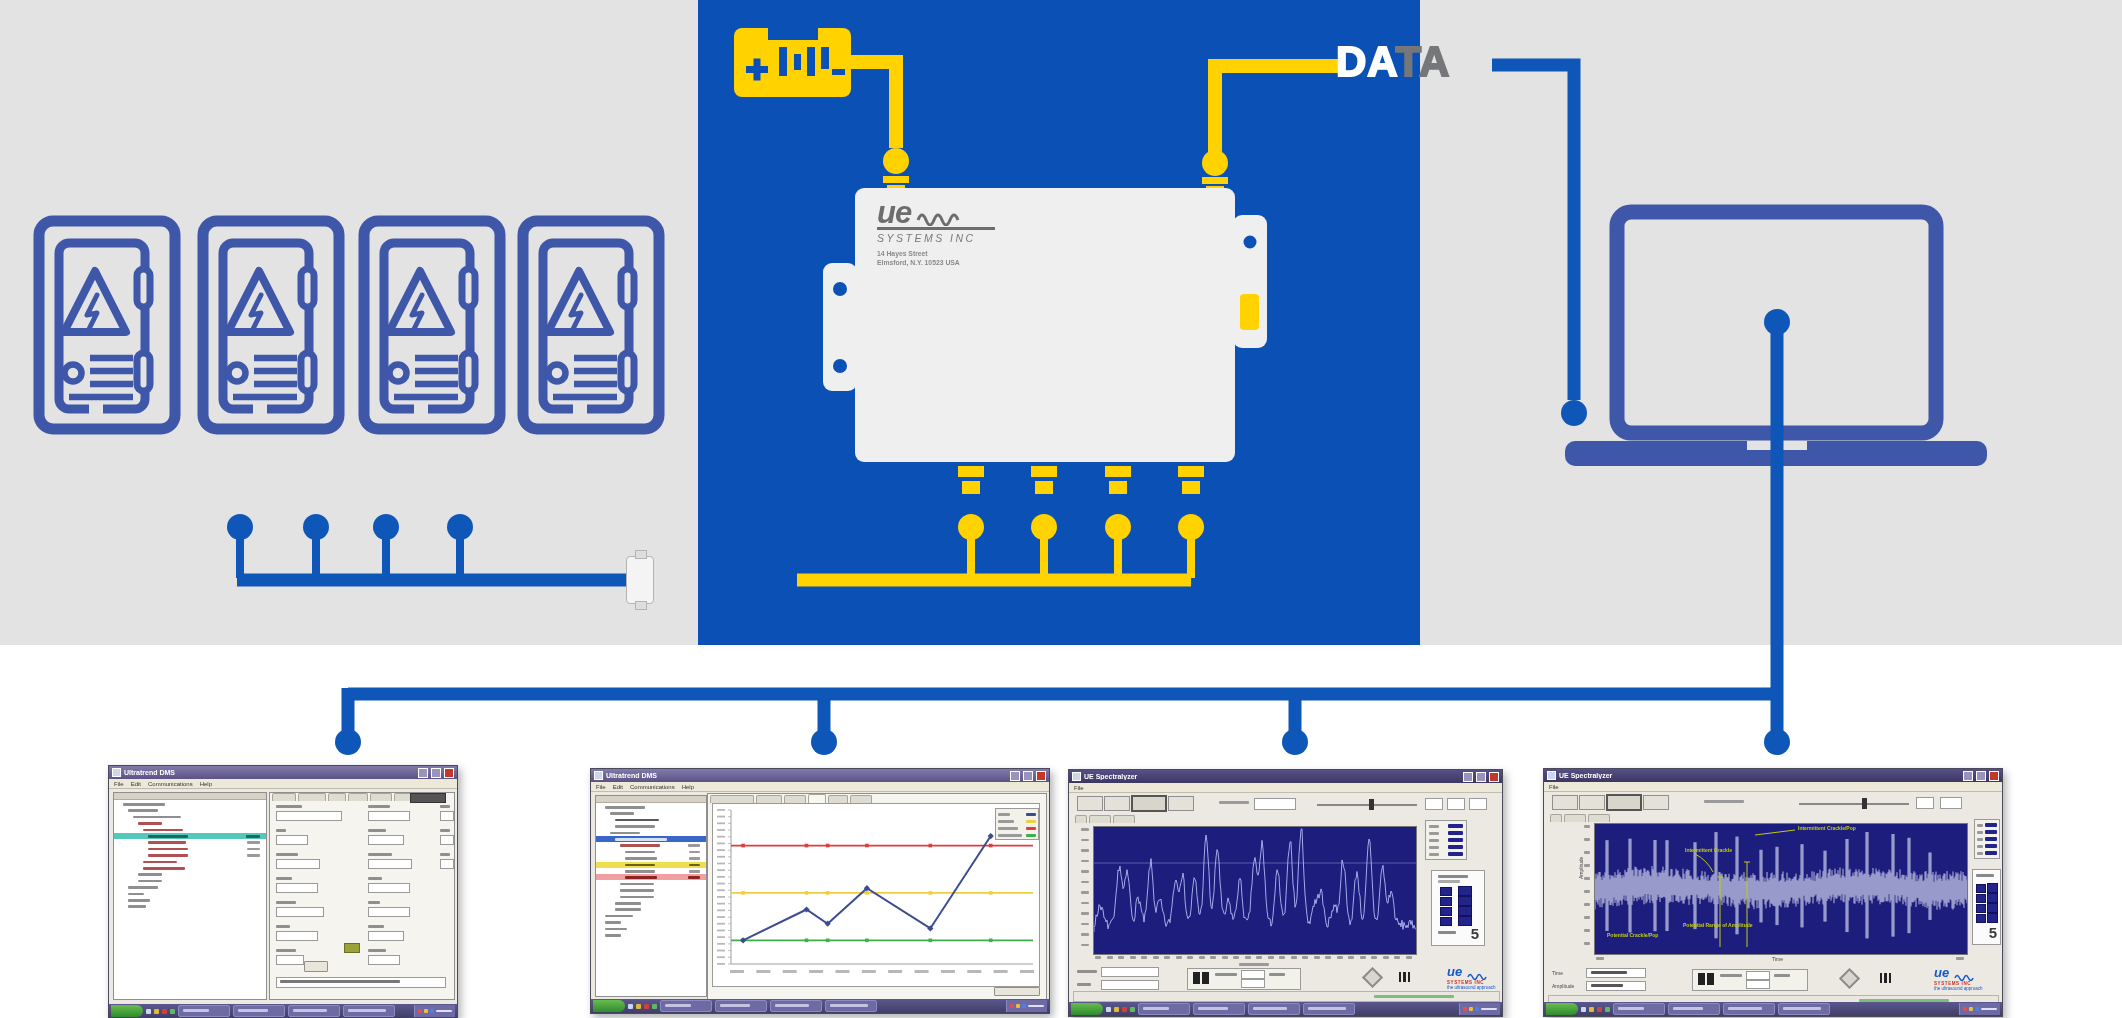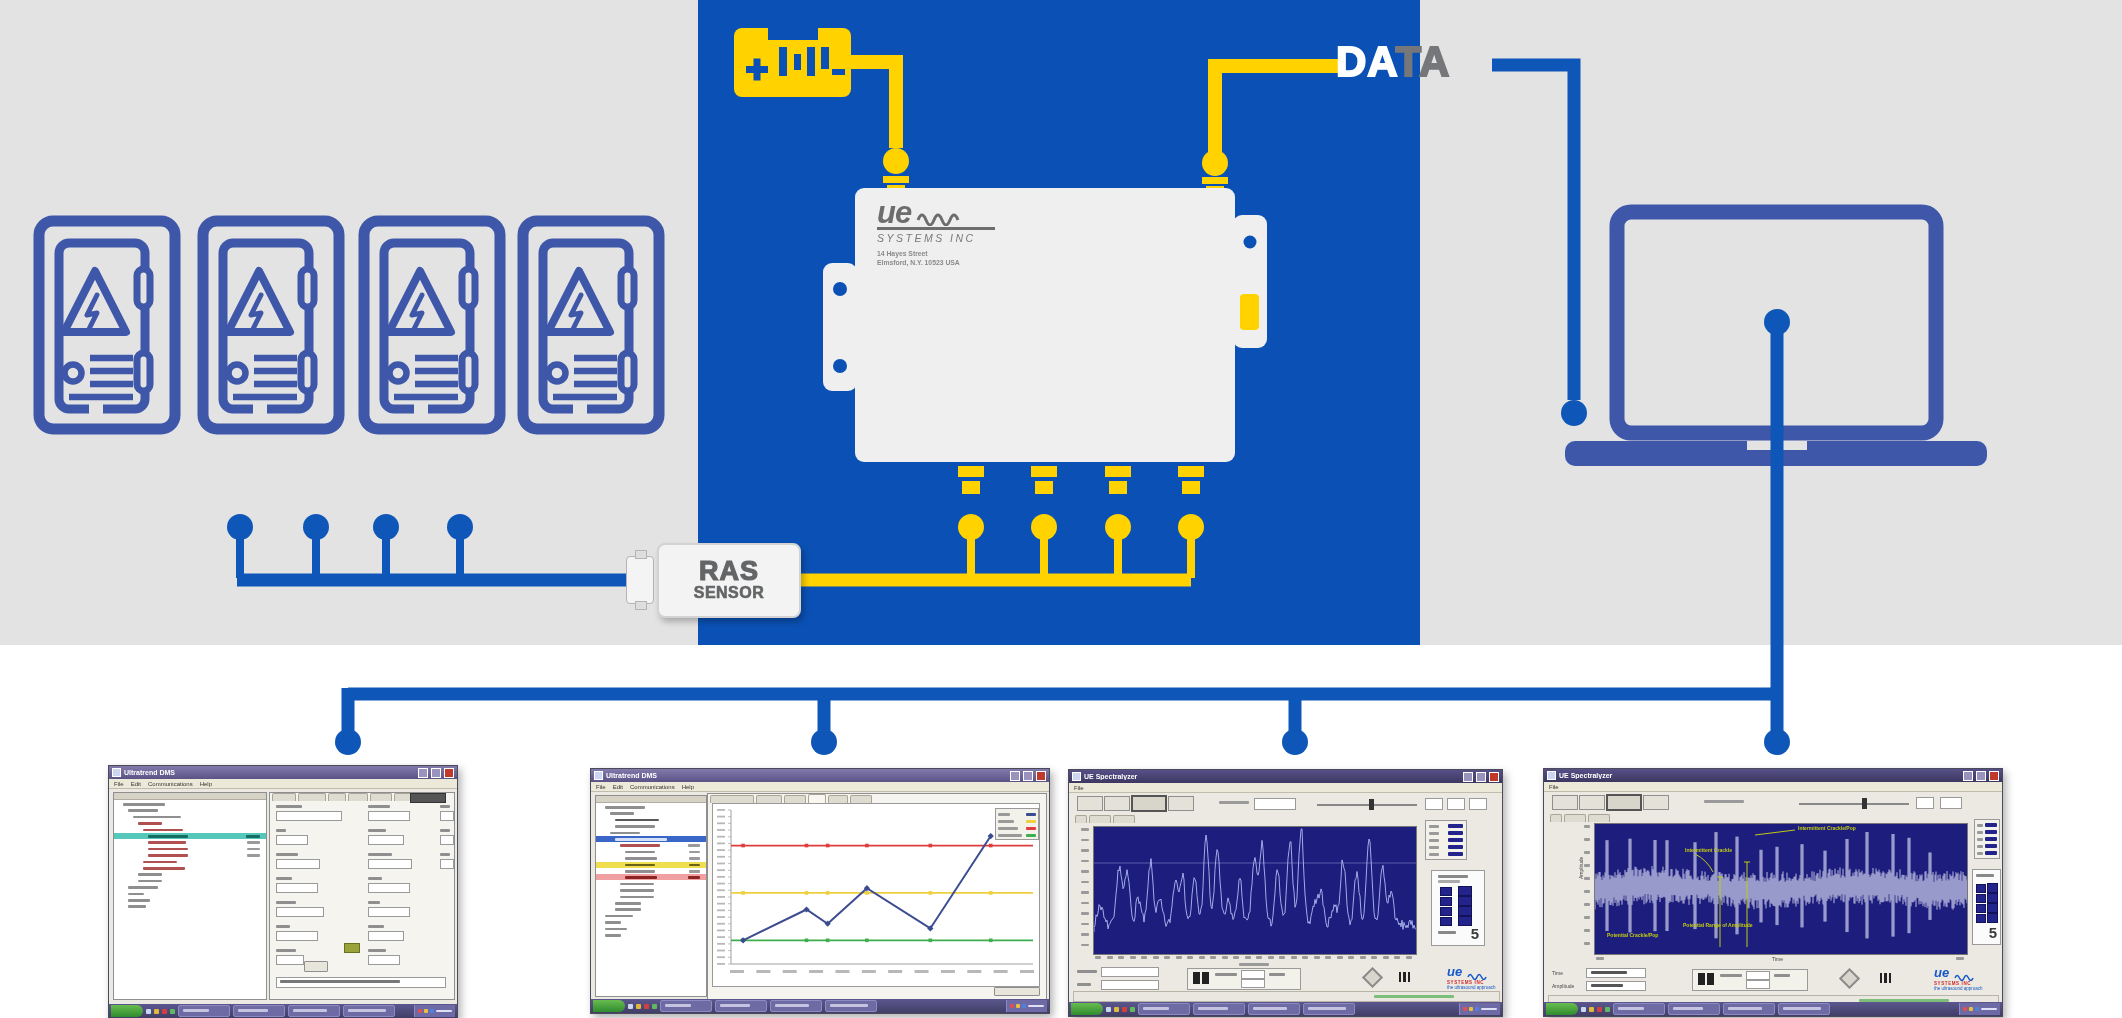--- a/index.html
+++ b/index.html
@@ -216,24 +216,20 @@
     </div>
   </div>
 
   <div id="data-label">
     <span class="on-blue">DA</span><span class="on-gray">TA</span>
   </div>
 
   <div id="ras-connector">
     <div class="nub" style="top:-7px"></div>
     <div class="nub" style="bottom:-7px"></div>
-  </div>
-  <div id="ras-box">
-    <div id="ras-line1">RAS</div>
-    <div id="ras-line2">SENSOR</div>
   </div>
 
   <div class="shot" id="w1" style="left:108px;top:765px;width:348px;height:252px">
     <div class="tbar">
       <span class="tico"></span>
       <span class="ttl">Ultratrend DMS</span>
       <span class="wbt"></span>
         <span class="wbt"></span>
         <span class="wbt close"></span>
     </div>

